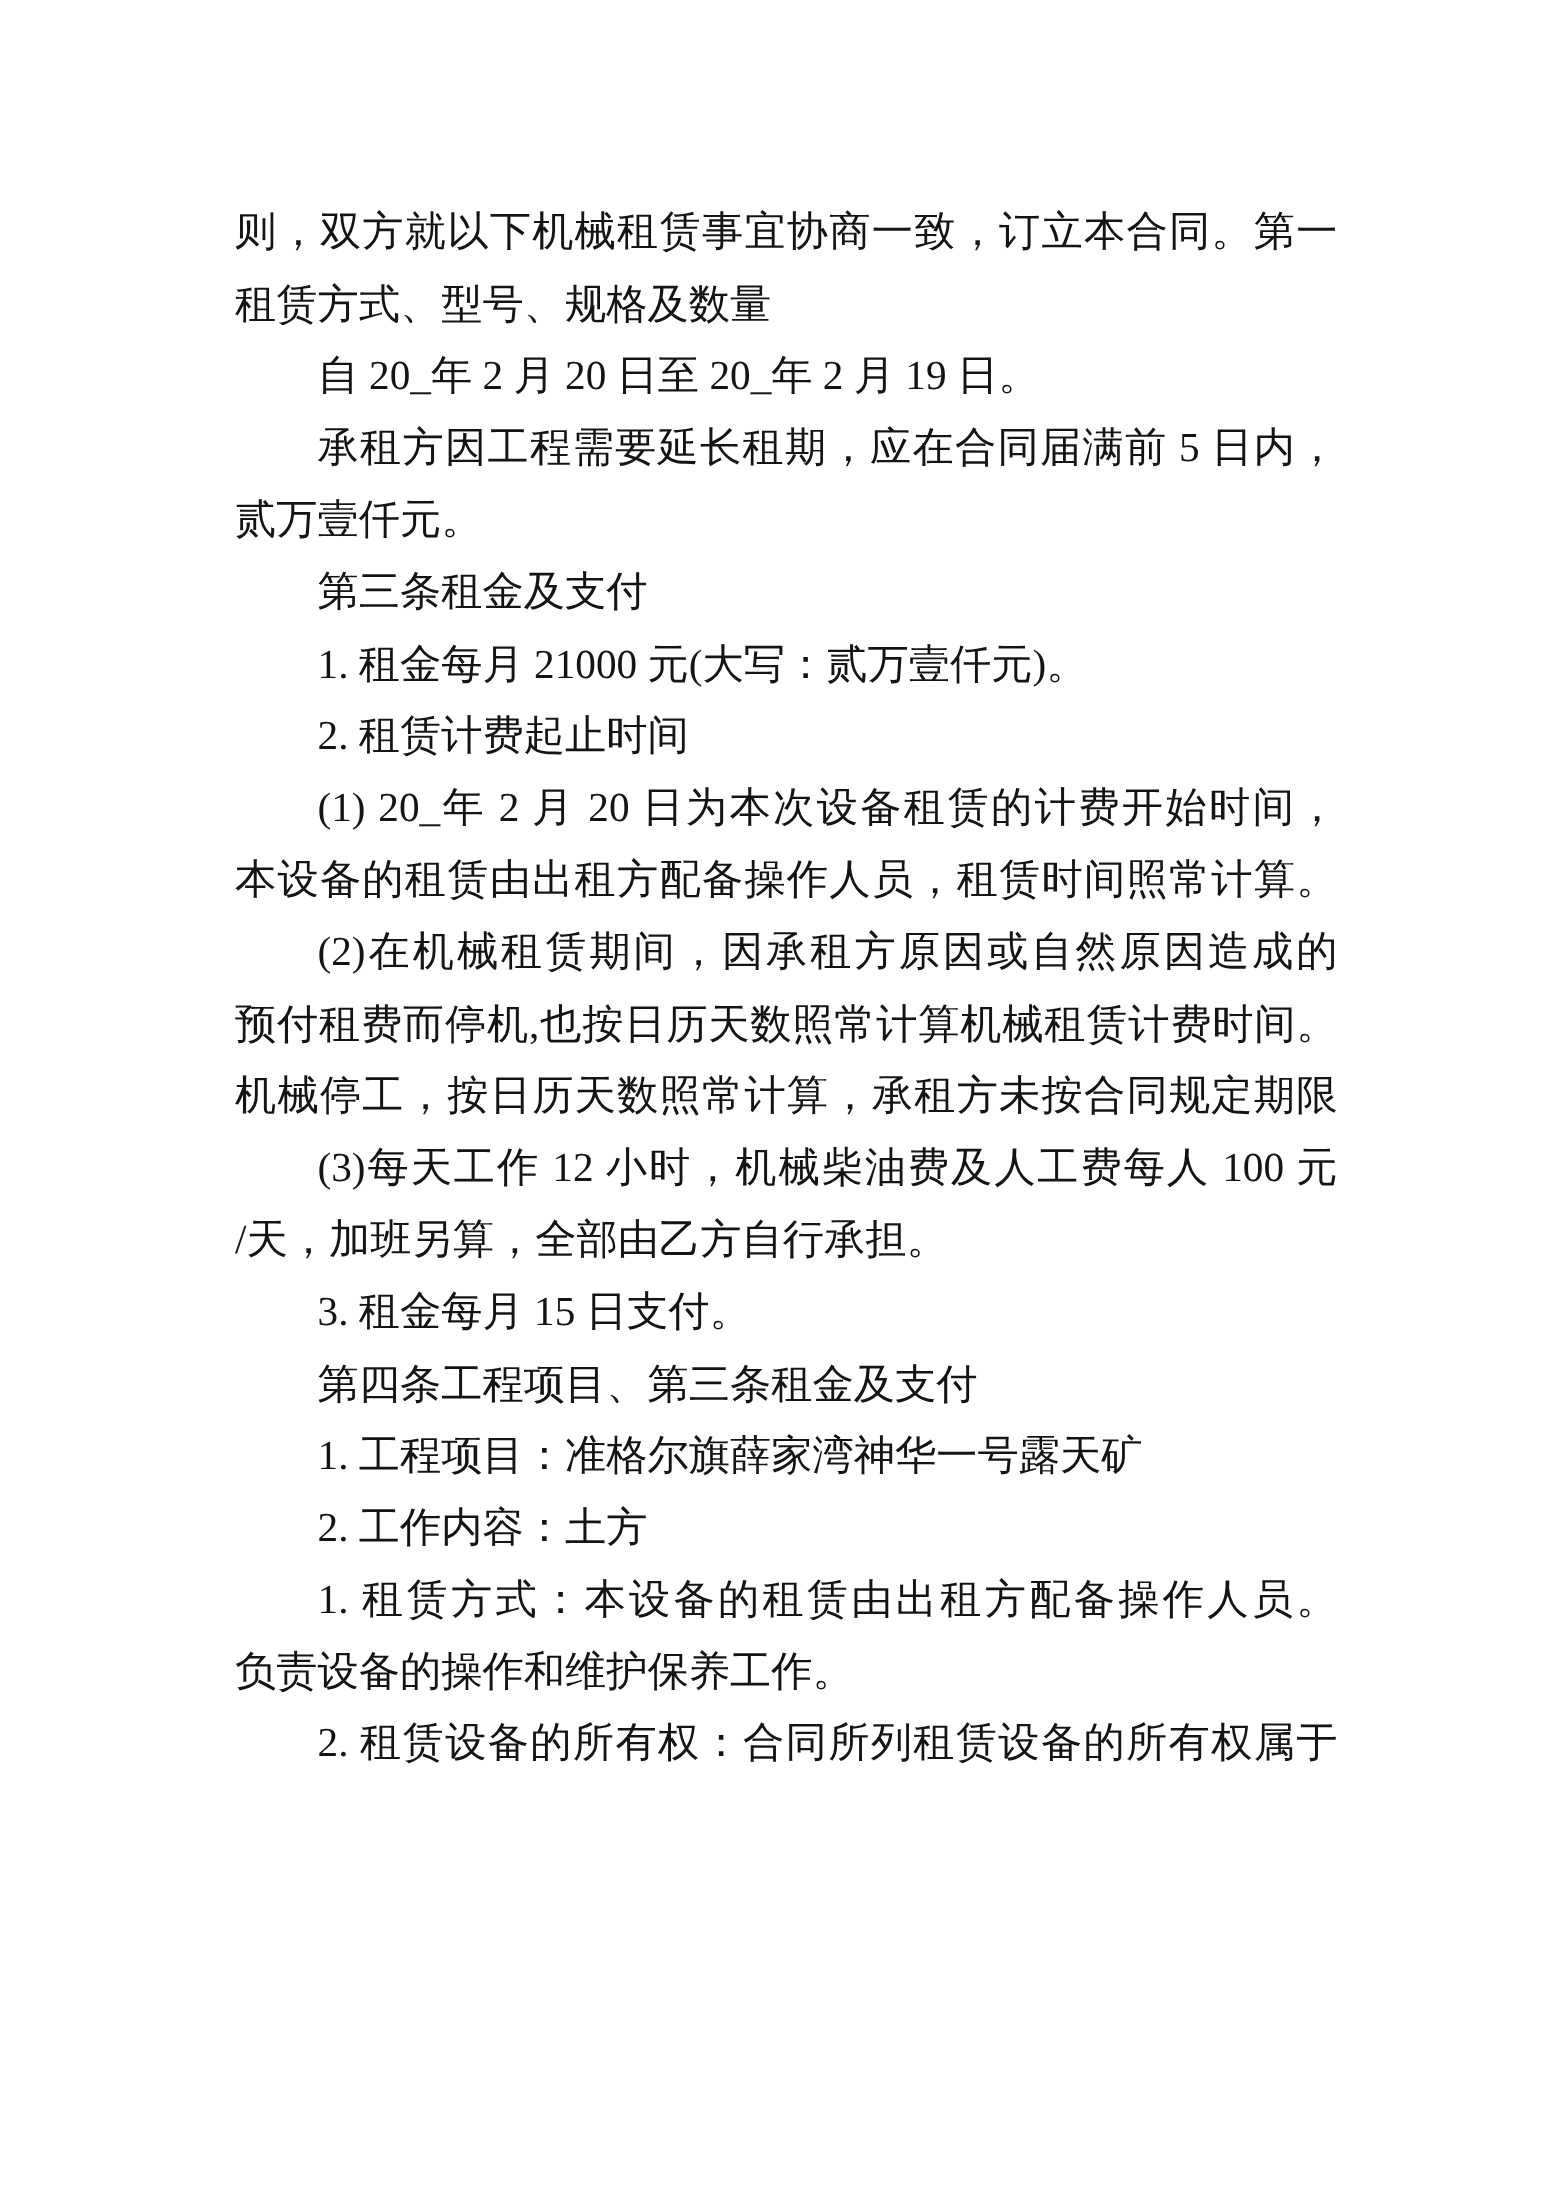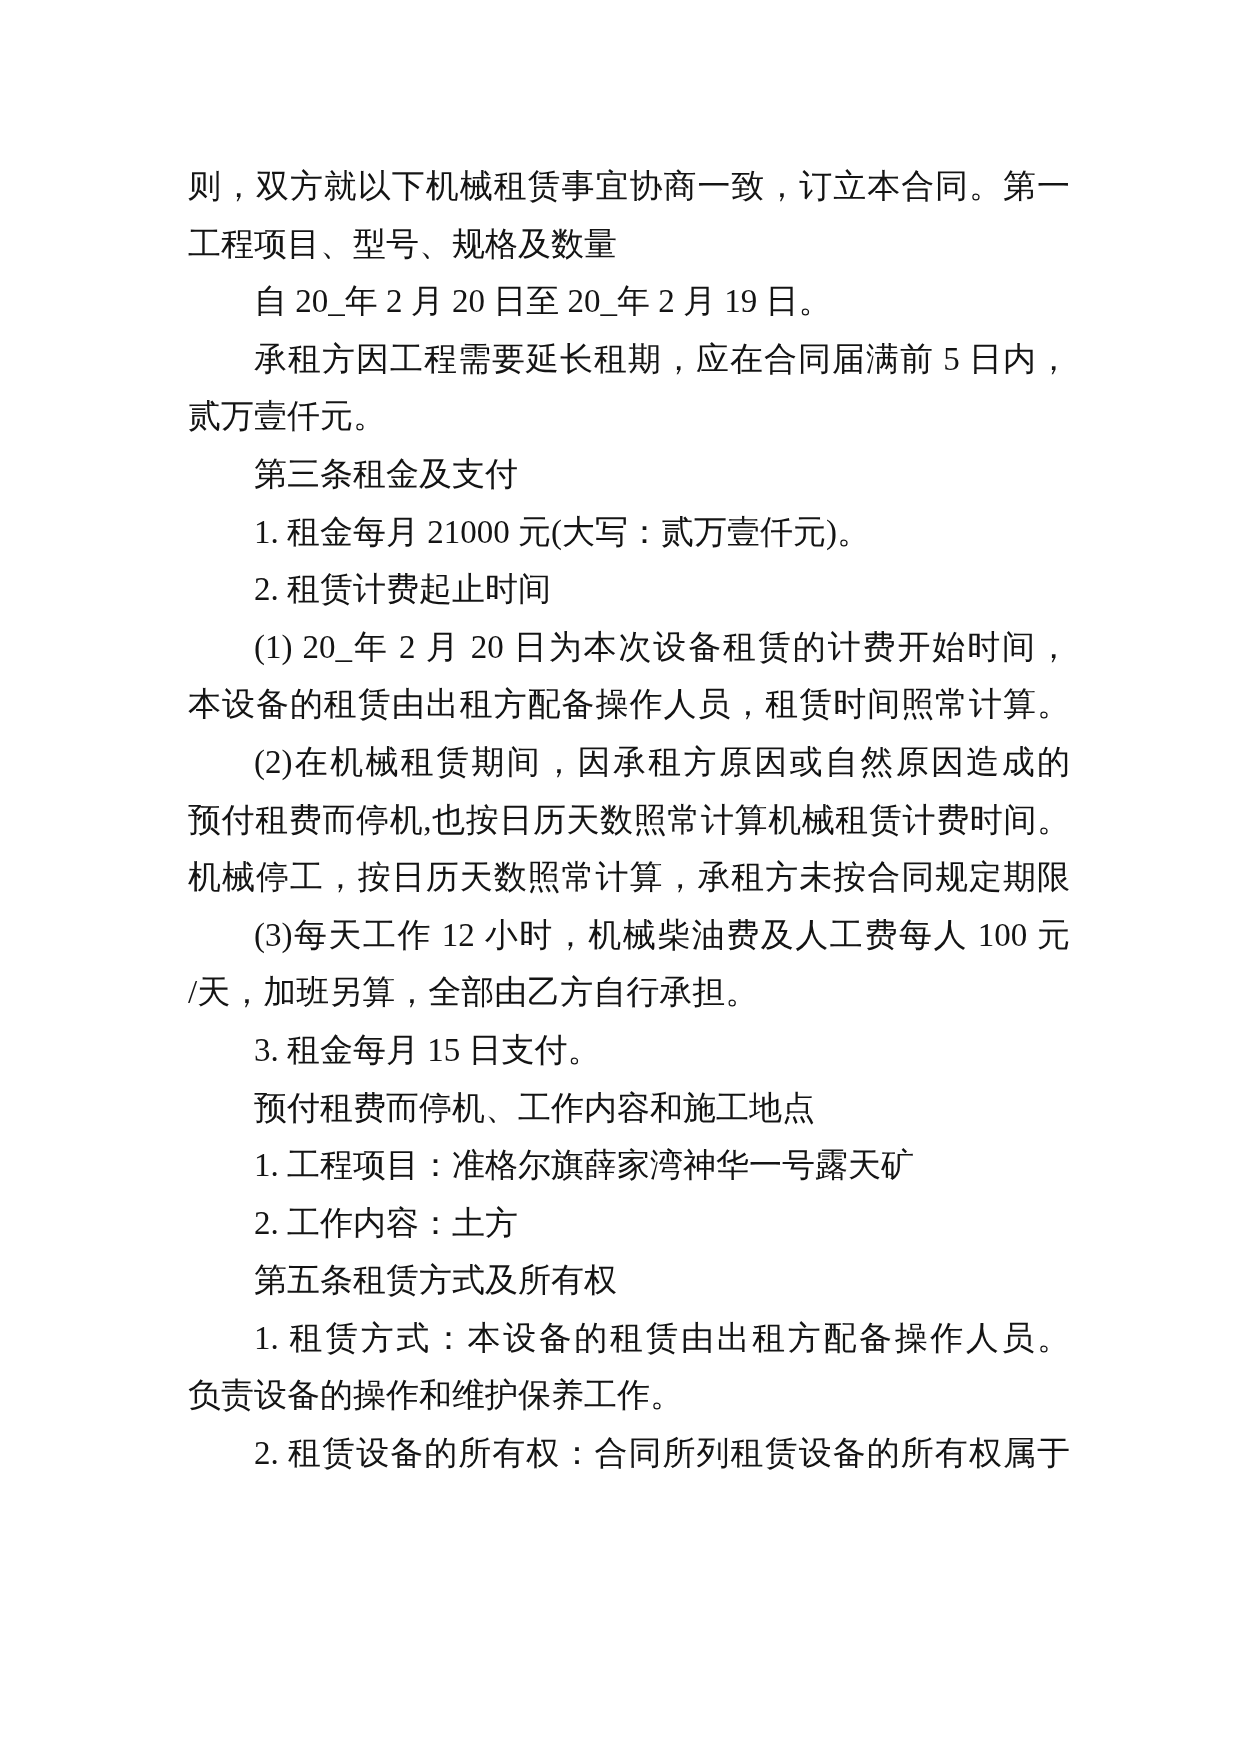--- a/index.html
+++ b/index.html
@@ -41,36 +41,35 @@
     text-align-last: justify;
     text-justify: auto;
   }
 </style>
 </head>
 <body>
 
 <div class="page" style="background: rgb(255, 255, 255); color: rgb(20, 20, 20);">
   <div class="text-block">
       <div class="line full">则，双方就以下机械租赁事宜协商一致，订立本合同。第一</div>
-      <div class="line">工程项目、型号、规格及数量</div>
+      <div class="line">租赁方式、型号、规格及数量</div>
       <div class="line indent">自 20_年 2 月 20 日至 20_年 2 月 19 日。</div>
       <div class="line indent full">承租方因工程需要延长租期，应在合同届满前 5 日内，</div>
       <div class="line">贰万壹仟元。</div>
       <div class="line indent">第三条租金及支付</div>
       <div class="line indent">1. 租金每月 21000 元(大写：贰万壹仟元)。</div>
       <div class="line indent">2. 租赁计费起止时间</div>
       <div class="line indent full">(1) 20_年 2 月 20 日为本次设备租赁的计费开始时间，</div>
       <div class="line full">本设备的租赁由出租方配备操作人员，租赁时间照常计算。</div>
       <div class="line indent full">(2)在机械租赁期间，因承租方原因或自然原因造成的</div>
       <div class="line full">预付租费而停机,也按日历天数照常计算机械租赁计费时间。</div>
       <div class="line full">机械停工，按日历天数照常计算，承租方未按合同规定期限</div>
       <div class="line indent full">(3)每天工作 12 小时，机械柴油费及人工费每人 100 元</div>
       <div class="line">/天，加班另算，全部由乙方自行承担。</div>
       <div class="line indent">3. 租金每月 15 日支付。</div>
-      <div class="line indent">预付租费而停机、工作内容和施工地点</div>
+      <div class="line indent">第四条工程项目、第三条租金及支付</div>
       <div class="line indent">1. 工程项目：准格尔旗薛家湾神华一号露天矿</div>
       <div class="line indent">2. 工作内容：土方</div>
-      <div class="line indent">第五条租赁方式及所有权</div>
       <div class="line indent full">1. 租赁方式：本设备的租赁由出租方配备操作人员。</div>
       <div class="line">负责设备的操作和维护保养工作。</div>
       <div class="line indent full">2. 租赁设备的所有权：合同所列租赁设备的所有权属于</div>
     </div>
 </div>
 
 </body></html>

